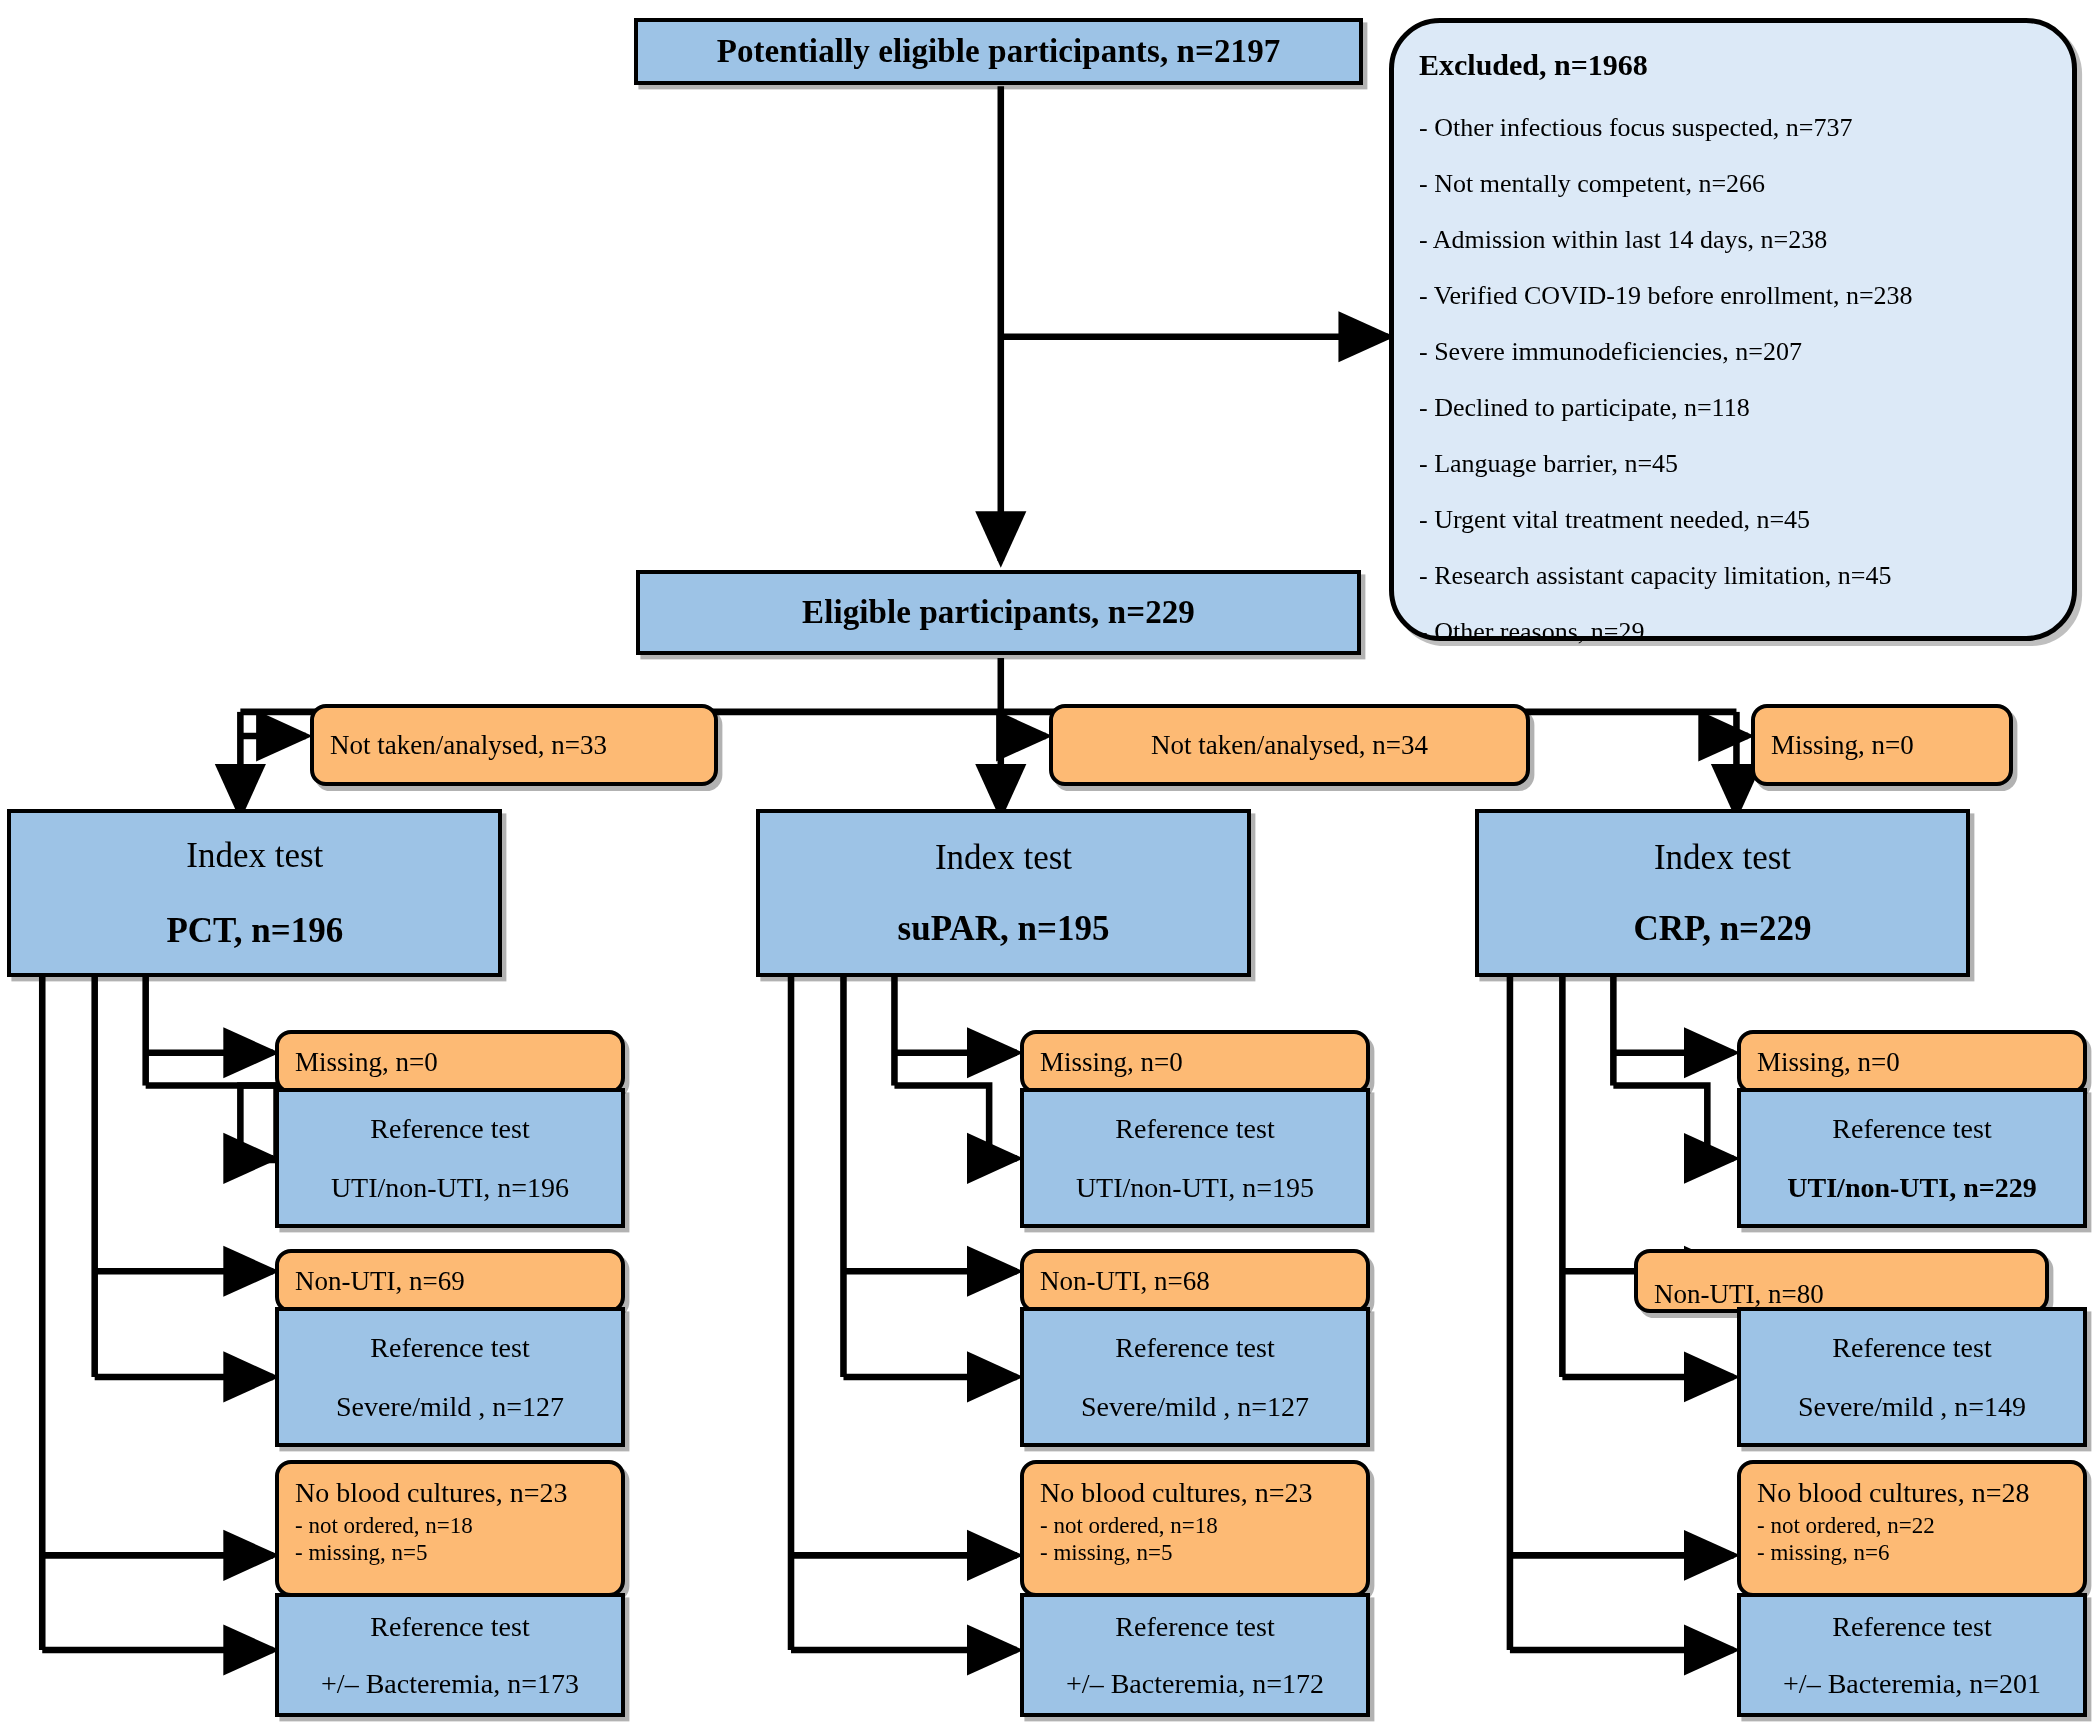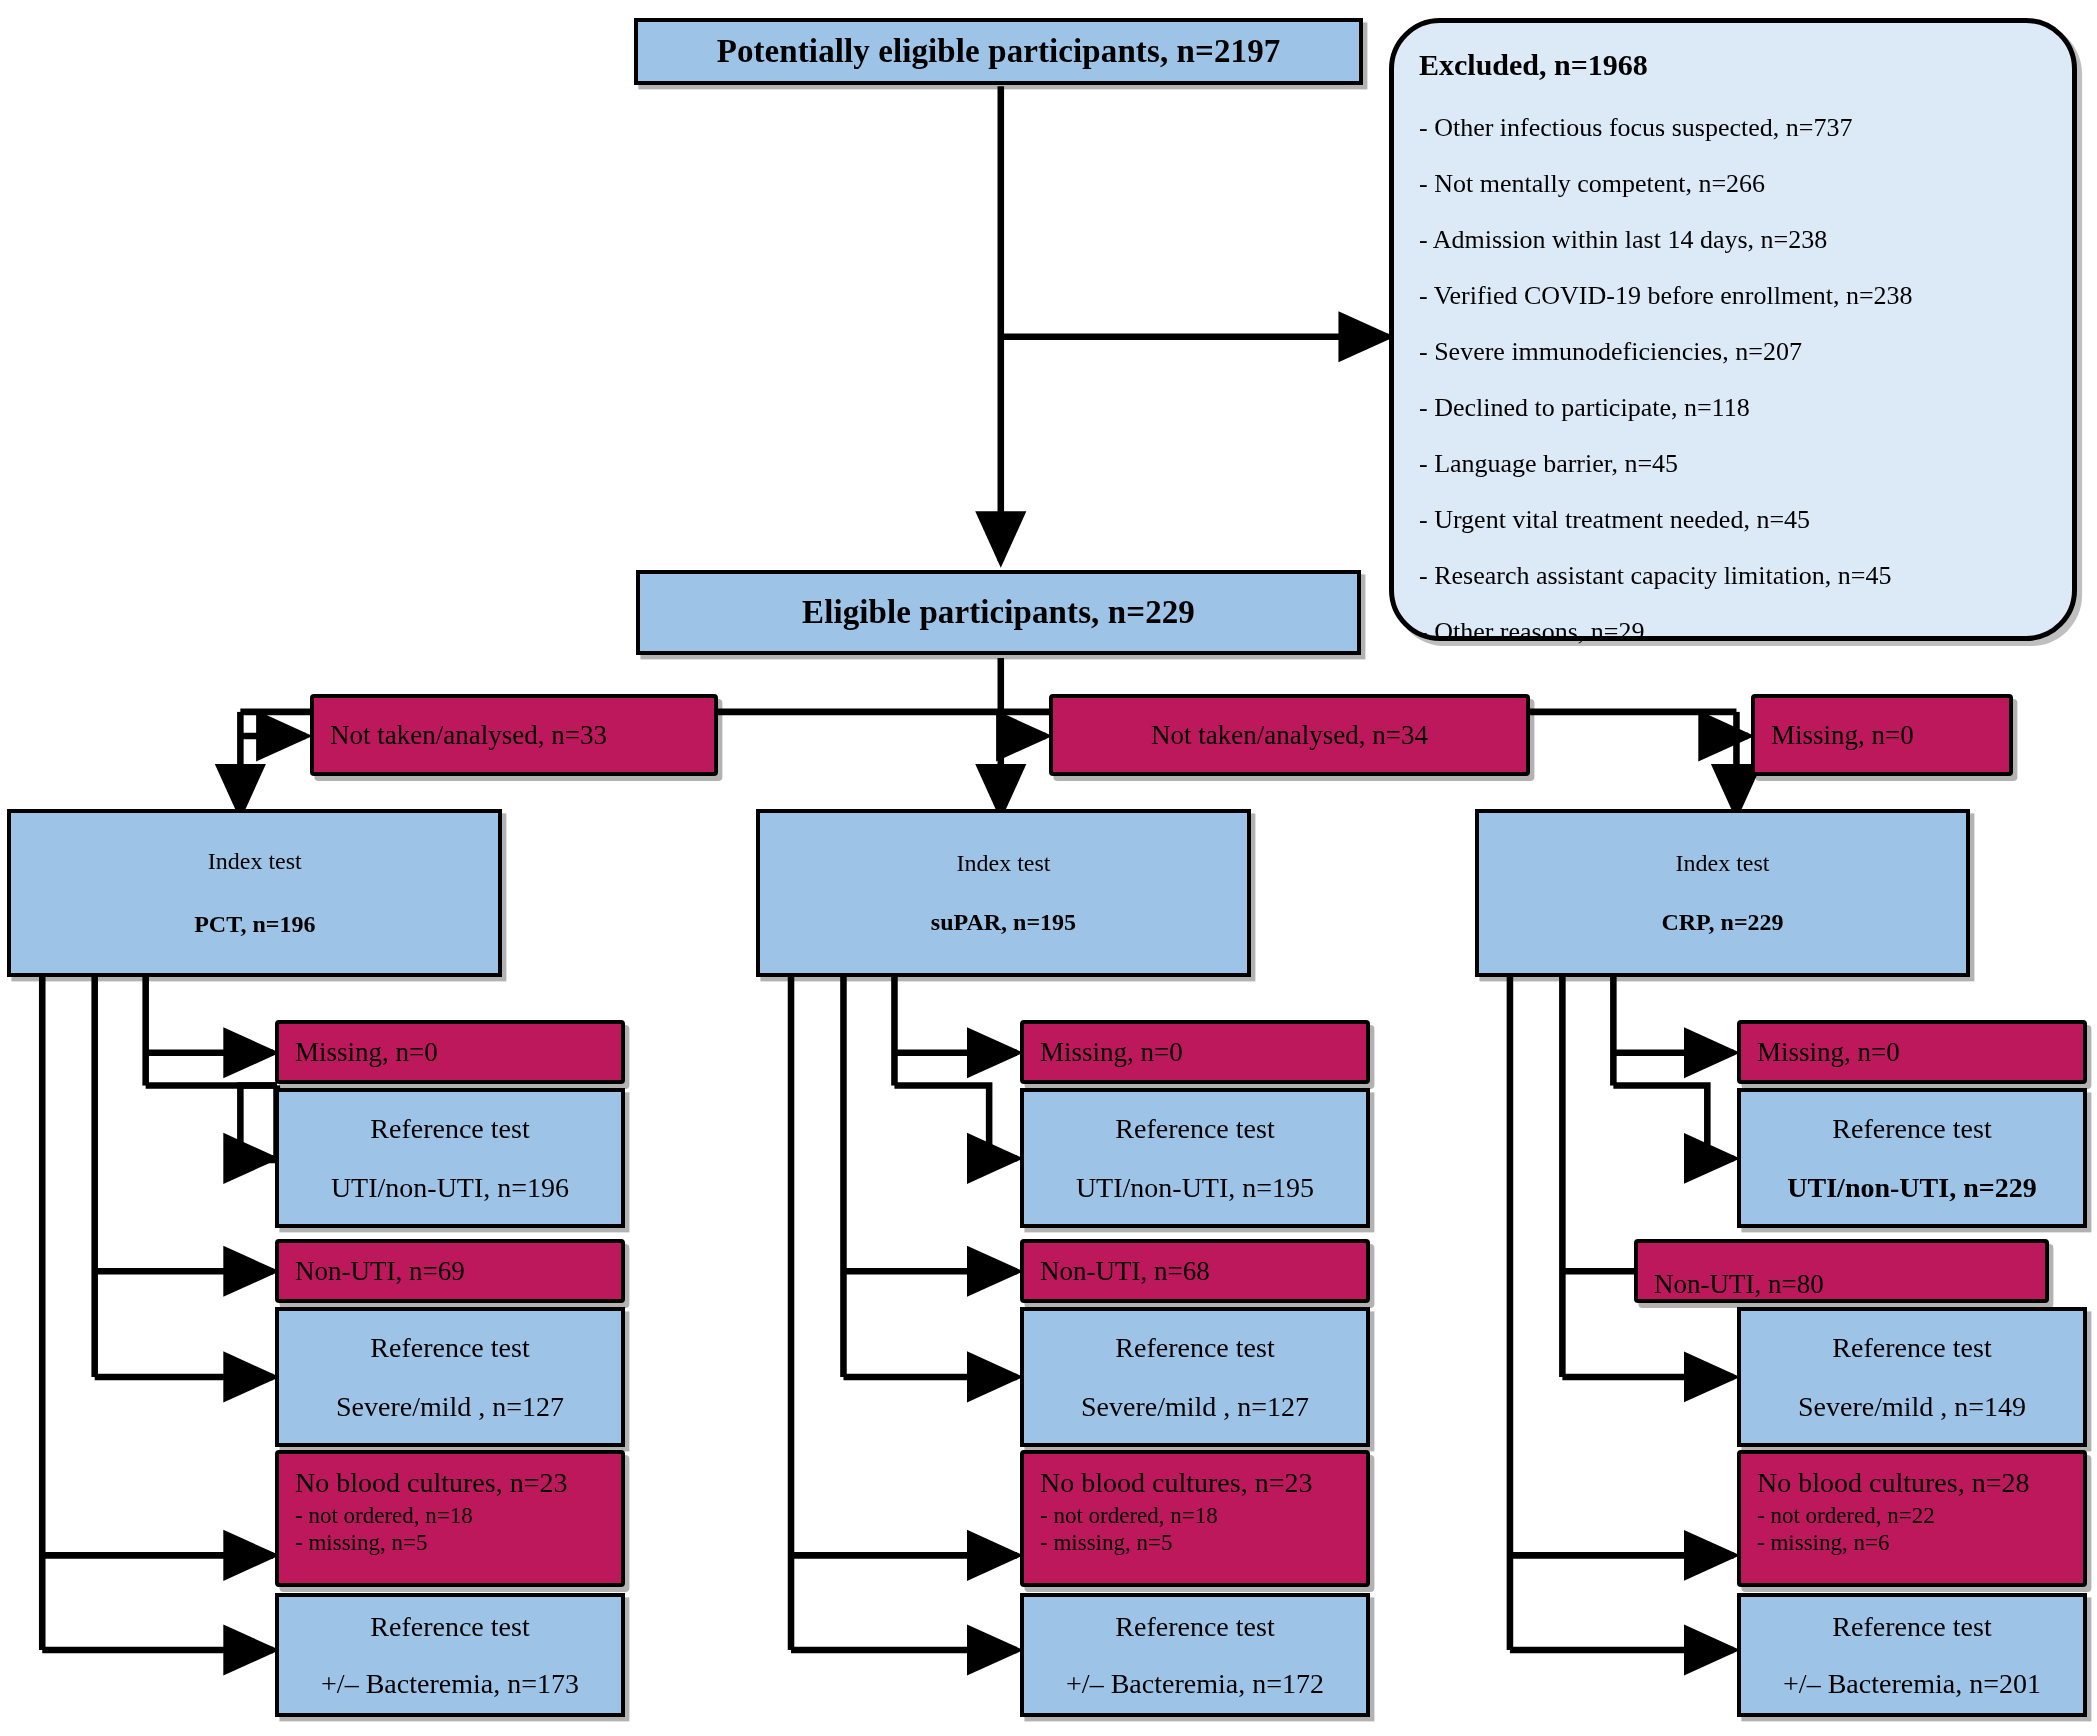--- a/index.html
+++ b/index.html
@@ -31,37 +31,38 @@
   }
   
   .box-main{
     background:#9dc3e6;
     border:4.4px solid #000;
     box-shadow:4.4px 4.4px 0 0 rgba(0,0,0,0.30);
     text-align:center;
   }
   
   .box-side{
-    background:#be185d;
+    background:#fdba74;
     border:4.4px solid #000;
-    border-radius:4px;
+    border-radius:16px;
     box-shadow:4.4px 5.1px 0 0 rgba(0,0,0,0.30);
     text-align:left;
+    margin-top:10px;
   }
   .box-excl{
     background:#dce9f7;
     border:5.1px solid #000;
     border-radius:51px;
     box-shadow:5.1px 5.1px 0 0 rgba(0,0,0,0.25);
     text-align:left;
   }
   .ln{display:block;line-height:1.12;}
   .bold{font-weight:bold;}
   .t-title{font-size:33px;font-weight:bold;letter-spacing:0.1px;}
-  .t-mid{font-size:24px;}
+  .t-mid{font-size:35px;}
   .t-reg{font-size:28px;}
   .t-side{font-size:27px;}
   .t-excl-h{font-size:30px;font-weight:bold;}
   .t-excl{font-size:26px;}
   .pad-c{padding:0 4px;}
   .pad-l{padding:0 5.8px 0 16px;}
   .excl-pad{padding:25px 22px 14.6px 25px;}
   .excl-item{margin-bottom:26px;display:block;font-family:Liberation Serif, serif;}
   .excl-head{margin-bottom:31px;display:block;}
   .stack-gap{height:4.4px;}

